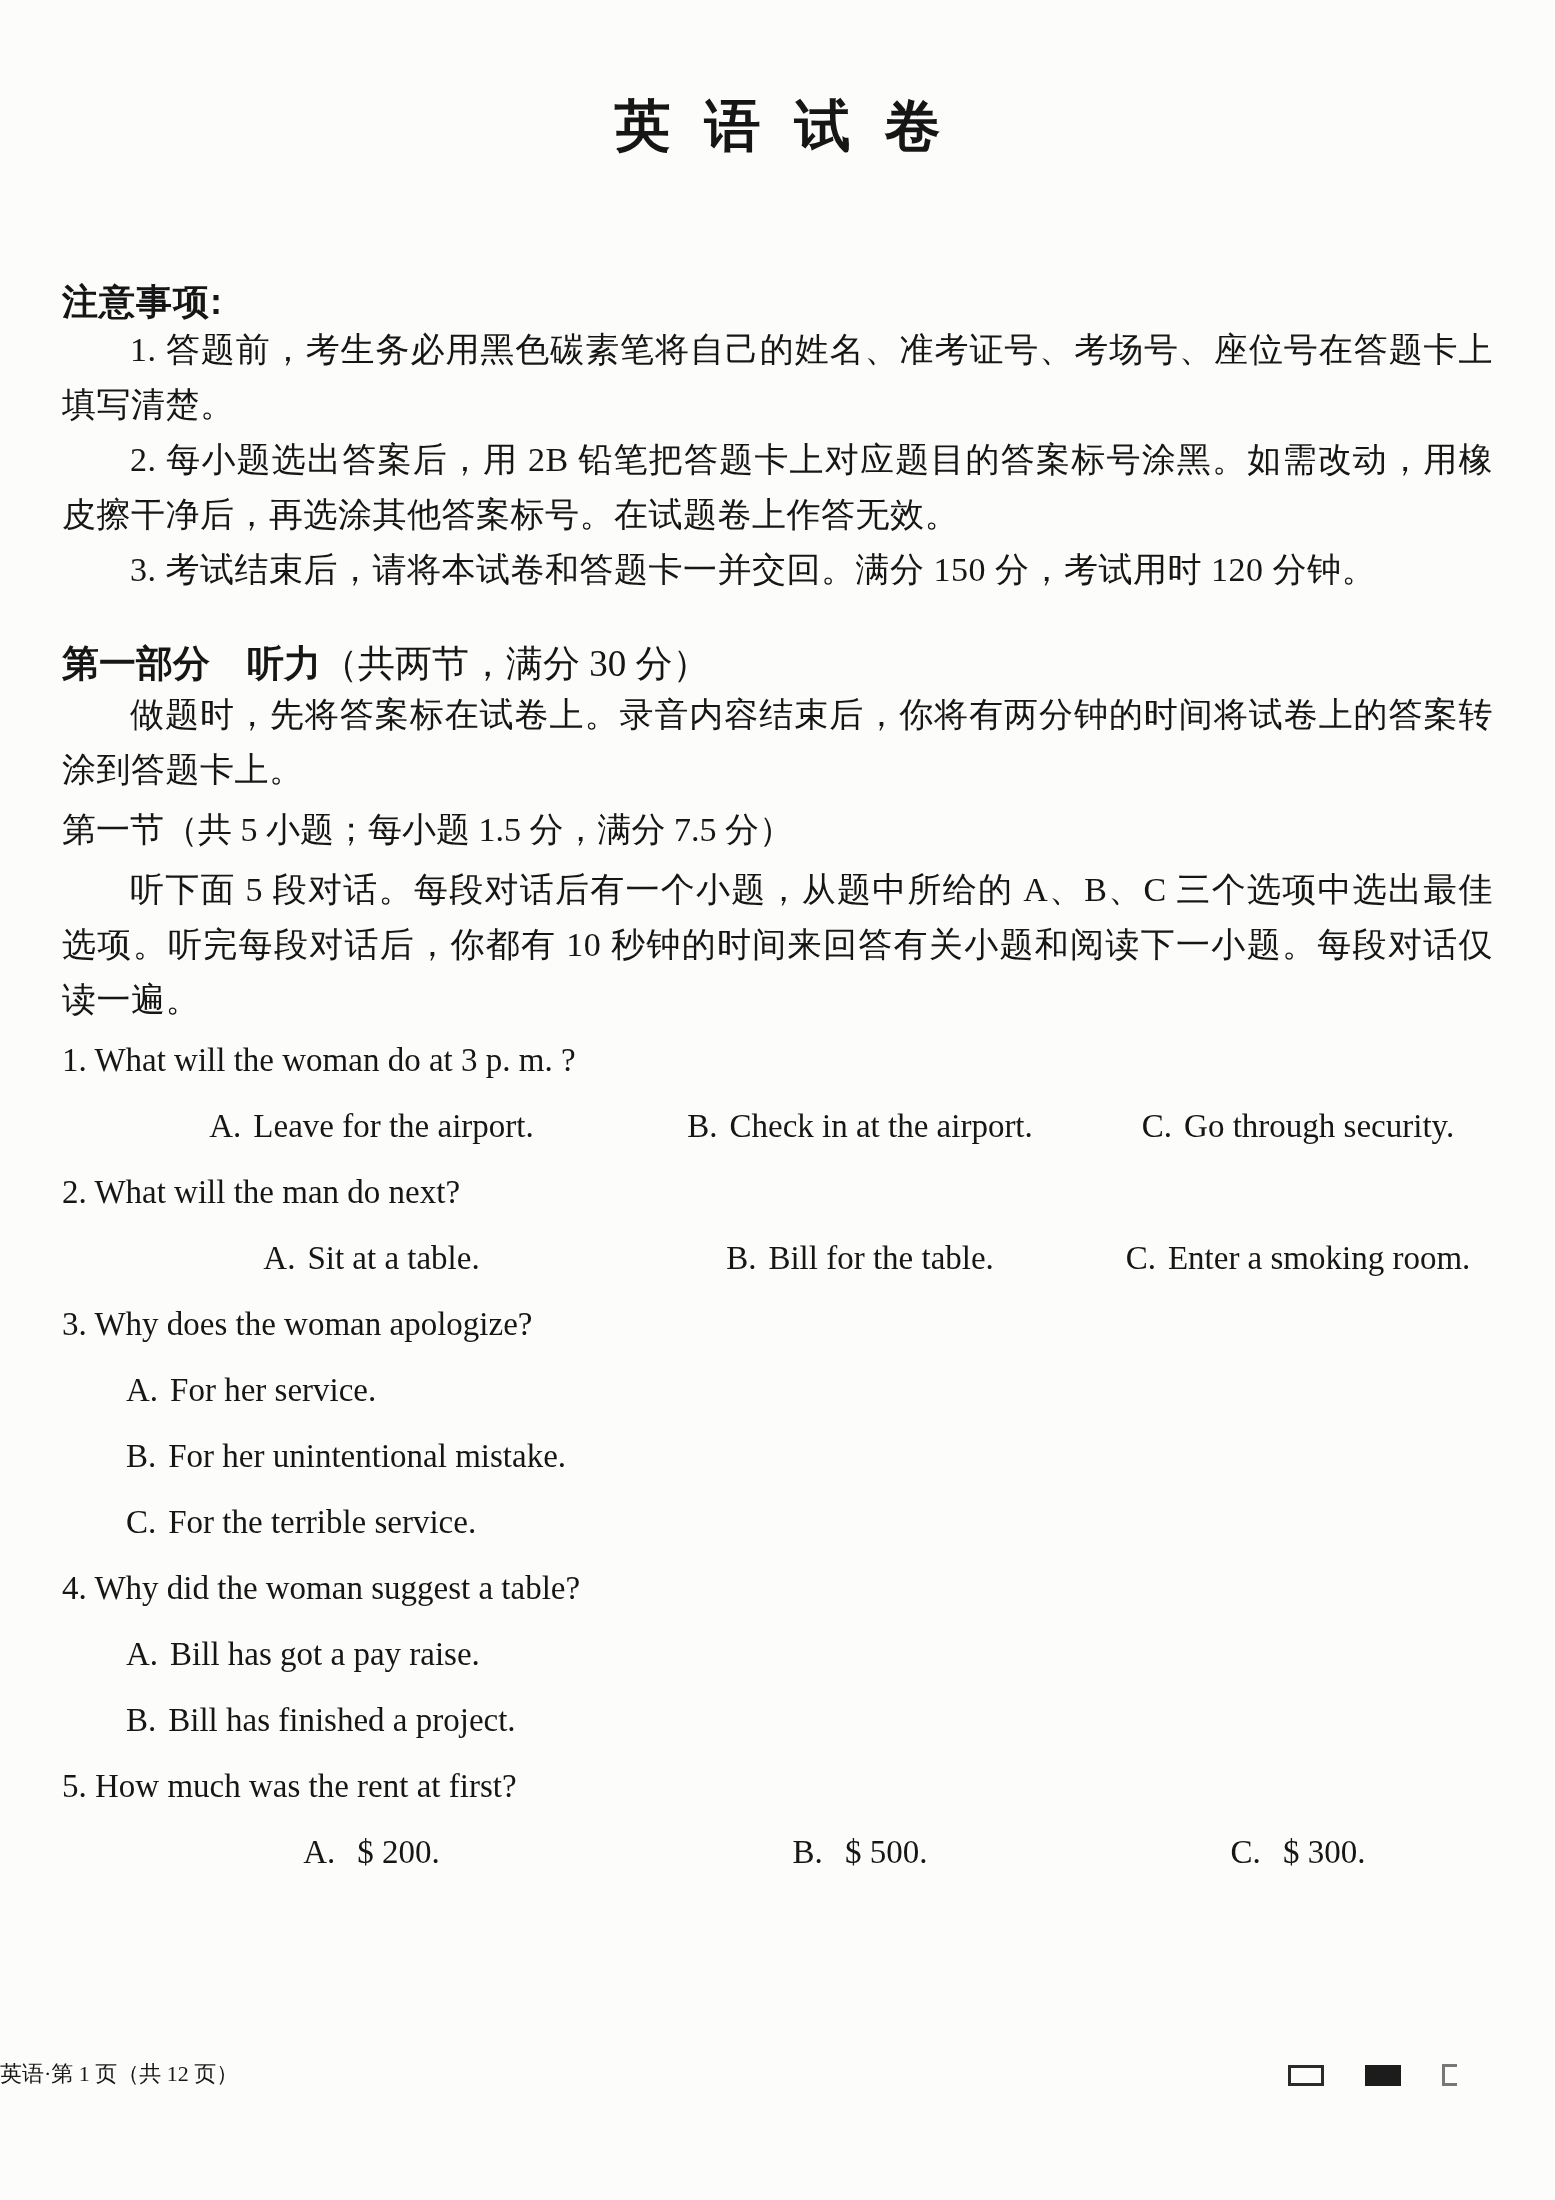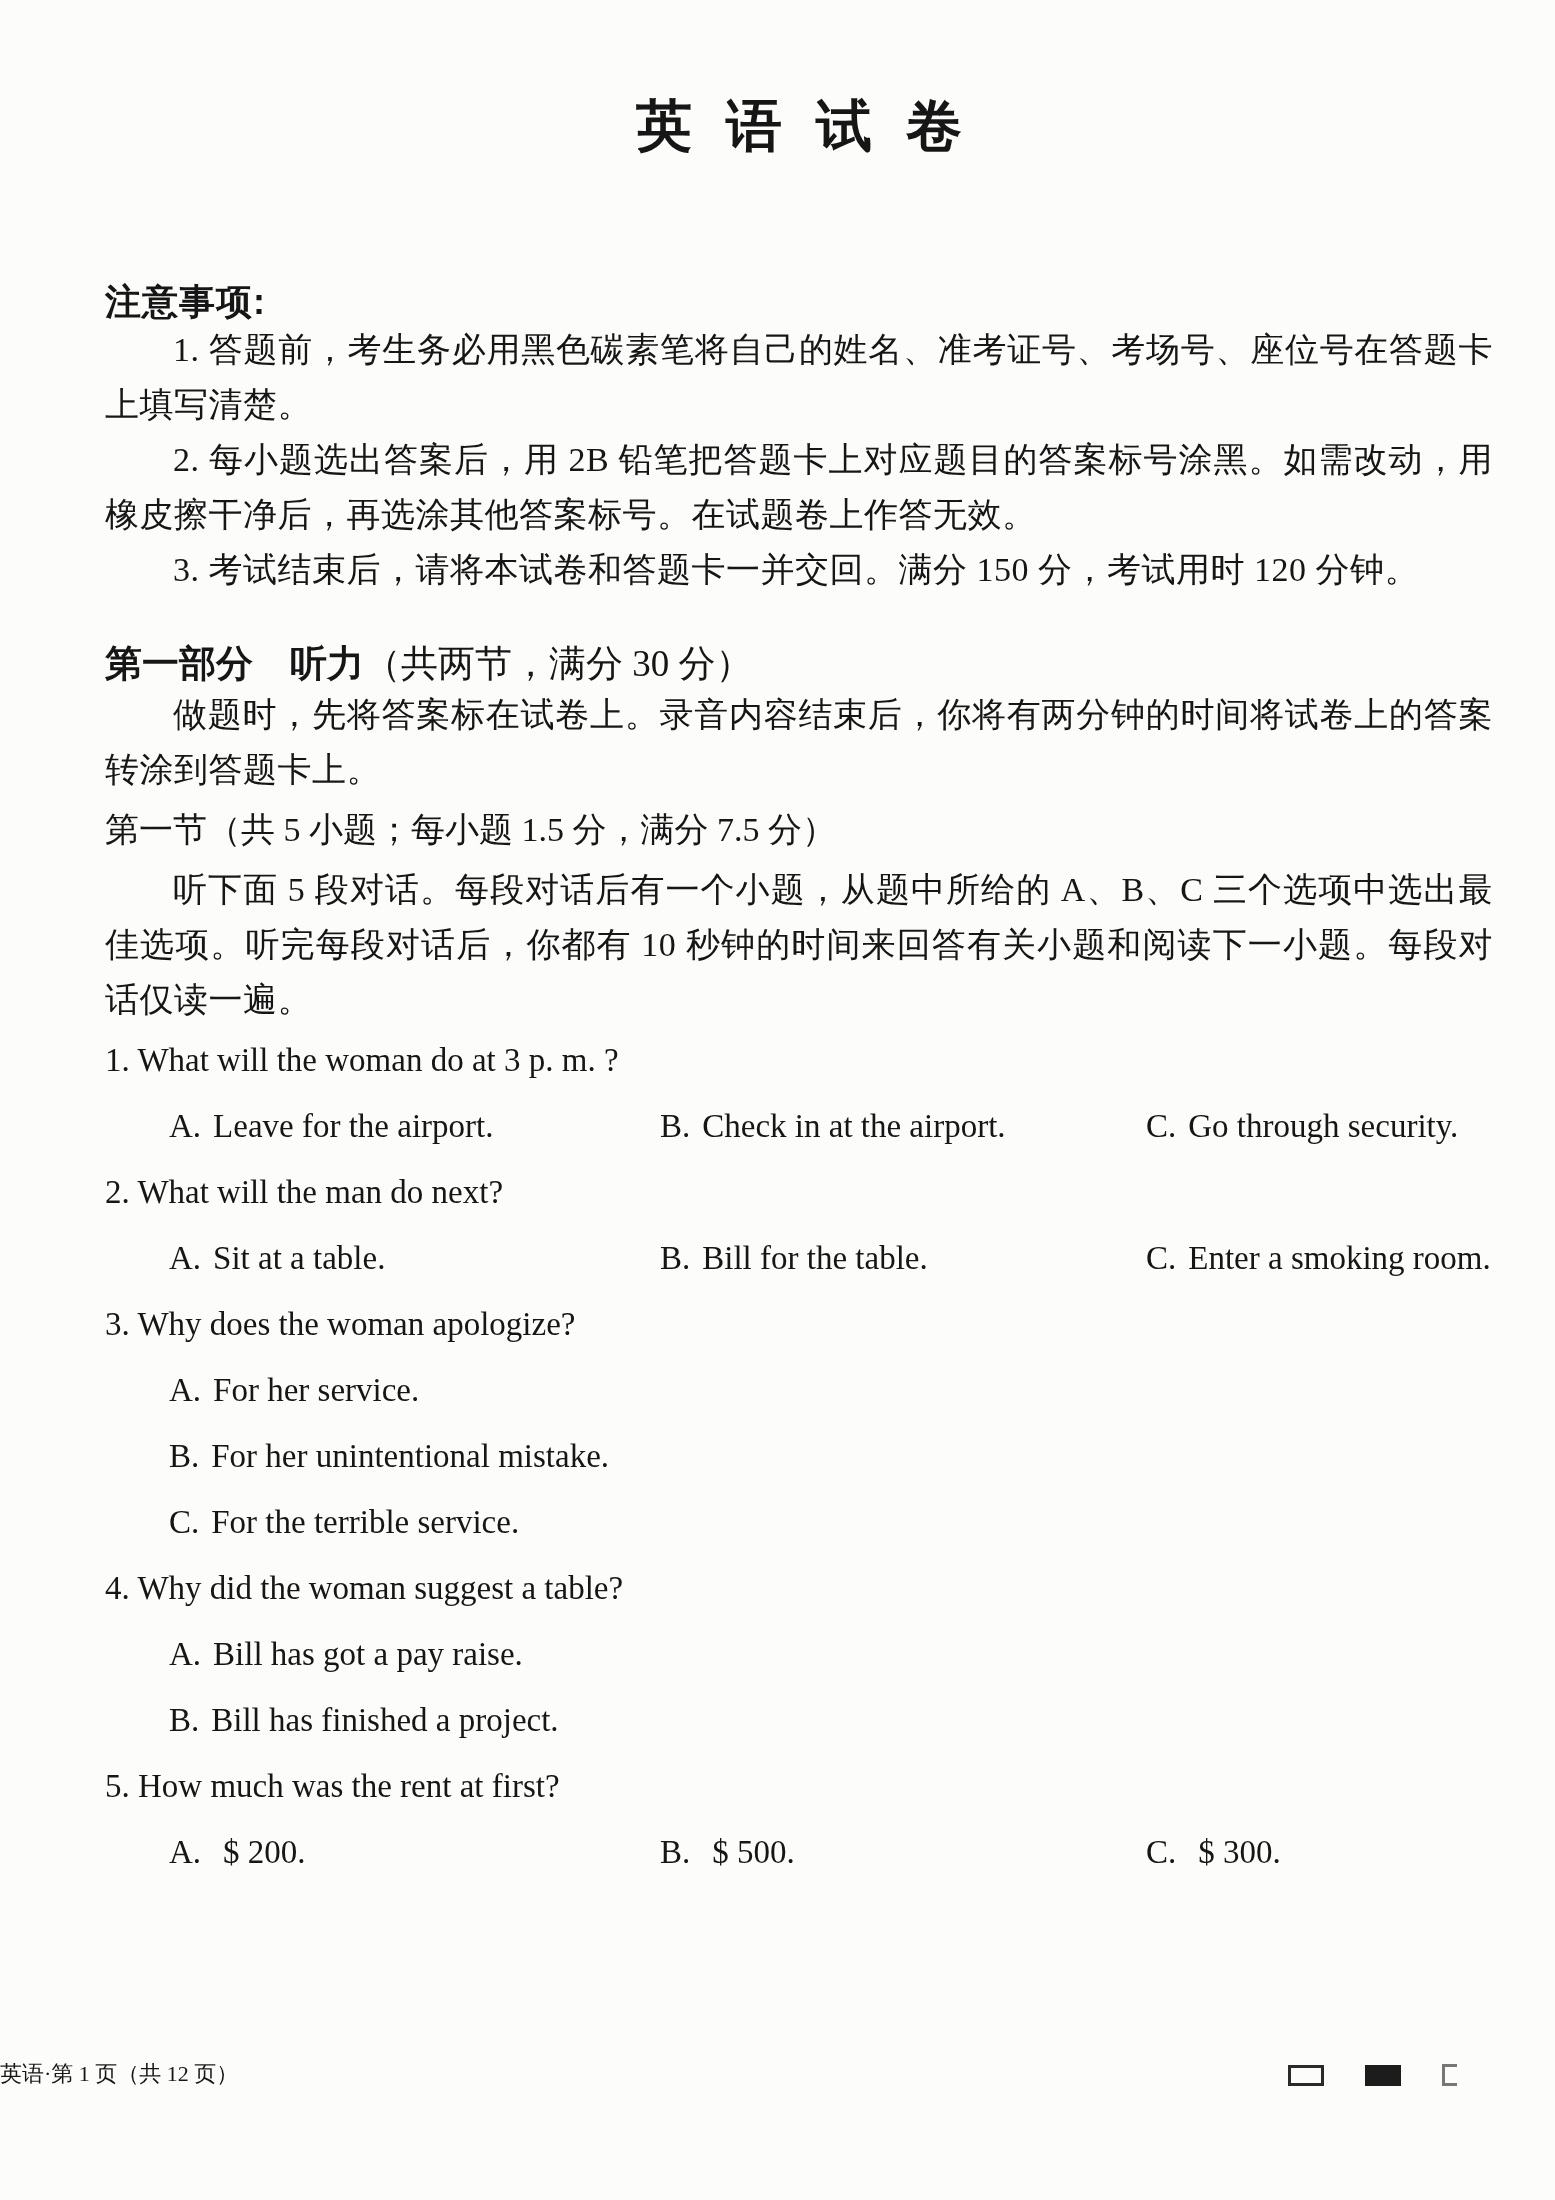--- a/index.html
+++ b/index.html
@@ -5,21 +5,21 @@
   html, body { margin: 0; padding: 0; }
   body {
     width: 1555px;
     height: 2200px;
     background: #fcfcfa;
     color: #161616;
     font-family: "Liberation Serif", "DejaVu Serif", serif;
     position: relative;
     overflow: hidden;
   }
-  .content { padding: 0 62px; margin-left: 43px; }
+  .content { padding: 0 62px; }
 
   .title {
     margin: 88px 0 0 0;
     text-align: center;
     font-size: 56px;
     line-height: 76px;
     font-weight: bold;
     letter-spacing: 10px;
     text-indent: 10px;
     white-space: nowrap;
@@ -65,20 +65,21 @@
   .q-line {
     font-size: 33px;
     line-height: 66px;
     white-space: nowrap;
   }
   .q-stem { }
   .q-options-row {
     display: grid;
     grid-template-columns: 491px 486px 1fr;
     padding-left: 64px;
+    text-align: center;
   }
   .q-options-stack { padding-left: 64px; }
   .opt-label { margin-right: 12px; }
   .opt-gap .opt-label { margin-right: 22px; }
 
   .footer {
     position: absolute;
     top: 2052px;
     left: 0;
     width: 100%;

